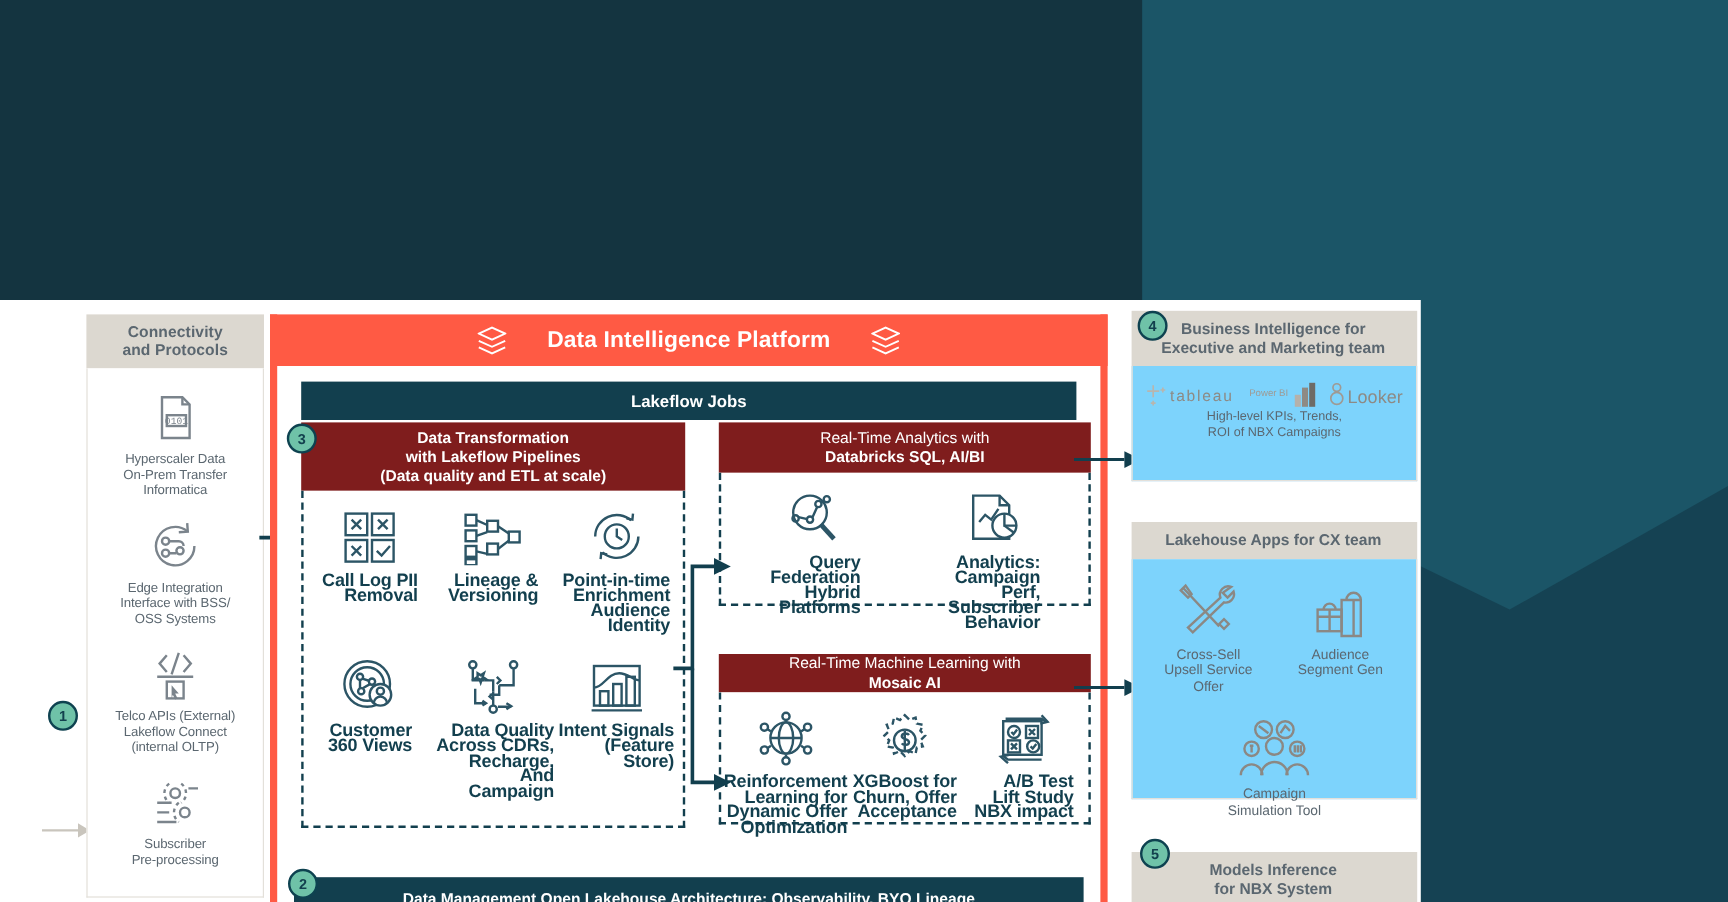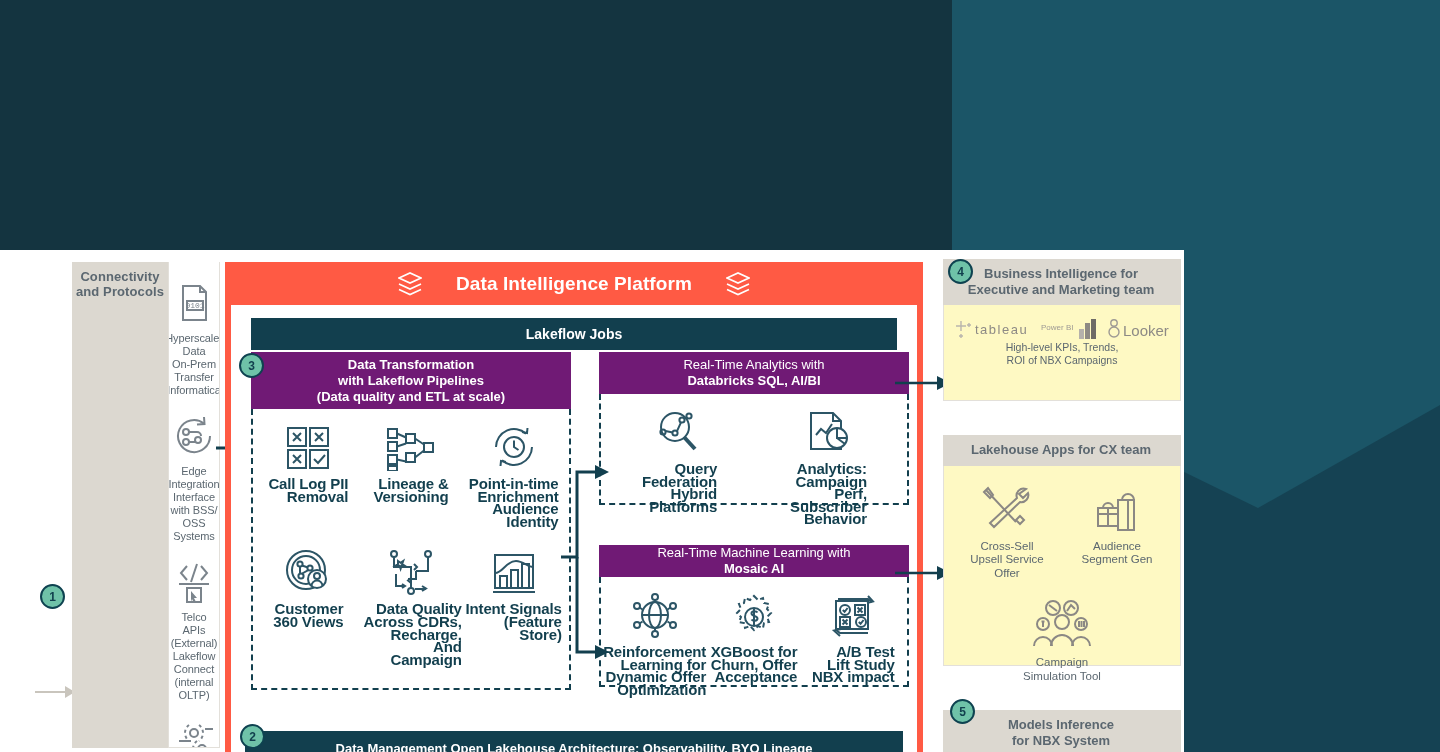--- a/index.html
+++ b/index.html
@@ -28,21 +28,21 @@
   }
   
   .slide {
     position: absolute; left: -220px; top: 250px;
     width: 1404px; height: 502px;
     background: #ffffff;
   }
   
   .col {
     position: absolute; top: 12px; width: 148px; height: 486px;
-    display: flex; align-items: stretch;
+    display: flex; flex-direction: column; align-items: stretch;
   }
   .col-head {
     background: #dcd8d0; color: #5b6770;
     font-size: 13px; font-weight: bold; line-height: 15px;
     text-align: center; padding: 7px 4px 8px 4px;
     letter-spacing: .1px;
   }
   .col-body {
     flex: 1; background: #fff; border: 1px solid #e3e0da; border-top: none;
     display: flex; flex-direction: column; align-items: center;
@@ -75,21 +75,21 @@
     margin: 0 -6px;
   }
   .lakeflow-jobs {
     margin: 13px 20px 0 20px; height: 32px; background: #123f4e; color: #fff;
     display: flex; align-items: center; justify-content: center;
     font-size: 14px; font-weight: bold;
   }
   
   .grp { position: absolute; }
   .grp-head {
-    background: #701a75; color: #fff; 
+    background: #7f1d1d; color: #fff; 
     display: flex; flex-direction: column; align-items: center; justify-content: center;
     font-size: 13px; line-height: 16px; padding: 5px 8px;
   }
   .grp-head .b { font-weight: bold; }
   .grp-body {
     border: 2px dashed #123f4e; border-top: none;
     background: #fff;
     display: flex; flex-wrap: wrap; justify-content: space-around;
     padding: 10px 4px 8px 4px;
   }
@@ -105,21 +105,21 @@
     background: #123f4e; color: #fff; font-size: 13px; font-weight: bold;
     display: flex; align-items: center; justify-content: center; overflow: hidden;
   }
   
   .rpanel { position: absolute; left: 1163px; width: 238px; }
   .rpanel-head {
     background: #dcd8d0; color: #5b6770; text-align: center;
     font-size: 13px; font-weight: bold; line-height: 15.5px; padding: 7px 8px 8px 6px;
   }
   .rpanel-body {
-    background: #fef9c3; border: 1px solid #e3e0da; border-top: none;
+    background: #7dd3fc; border: 1px solid #e3e0da; border-top: none;
     padding: 12px 8px 12px 8px; text-align: center;
   }
   .rpanel-sub { font-size: 10.5px; line-height: 13px; color: #5b6770; }
   .bi-logos { display: flex; align-items: center; justify-content: center; gap: 8px; }
   .rtiles { display: flex; flex-wrap: wrap; justify-content: center; }
   .rtile { width: 50%; display: flex; flex-direction: column; align-items: center; padding: 2px 2px 8px; }
   .rtile.full { width: 100%; }
   .rtile .ic { height: 54px; display: flex; align-items: flex-end; justify-content: center; }
   .rtile .cap {
     font-size: 11.5px; line-height: 13.5px; color: #5b6770; text-align: center; margin-top: 6px;

